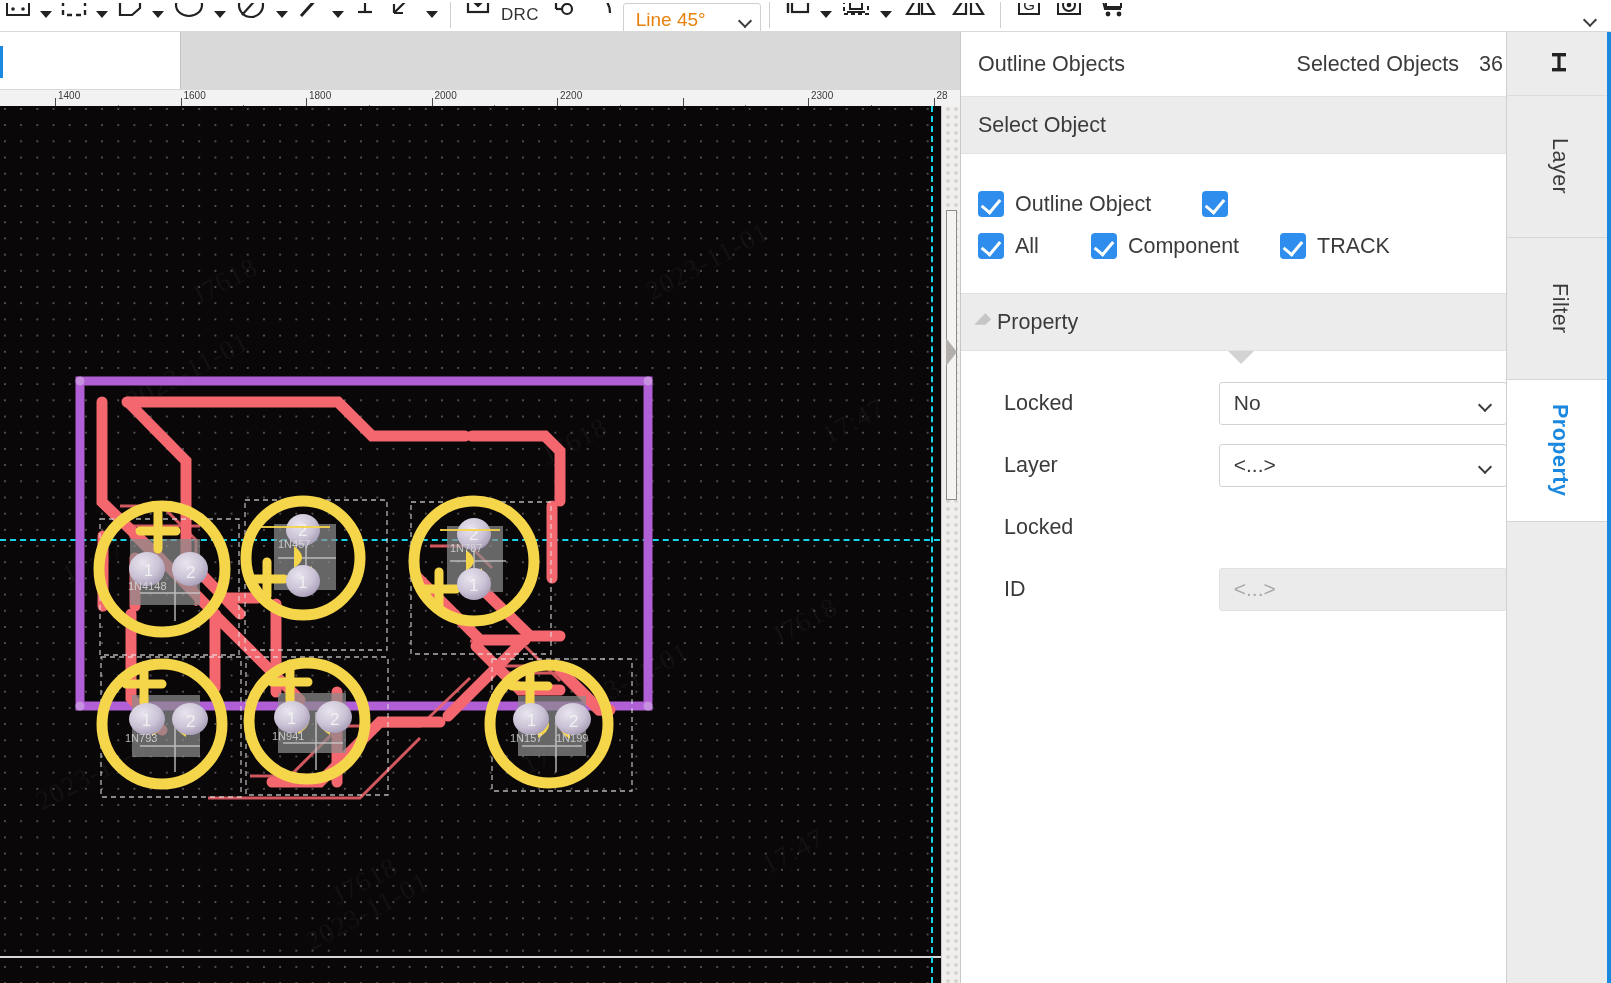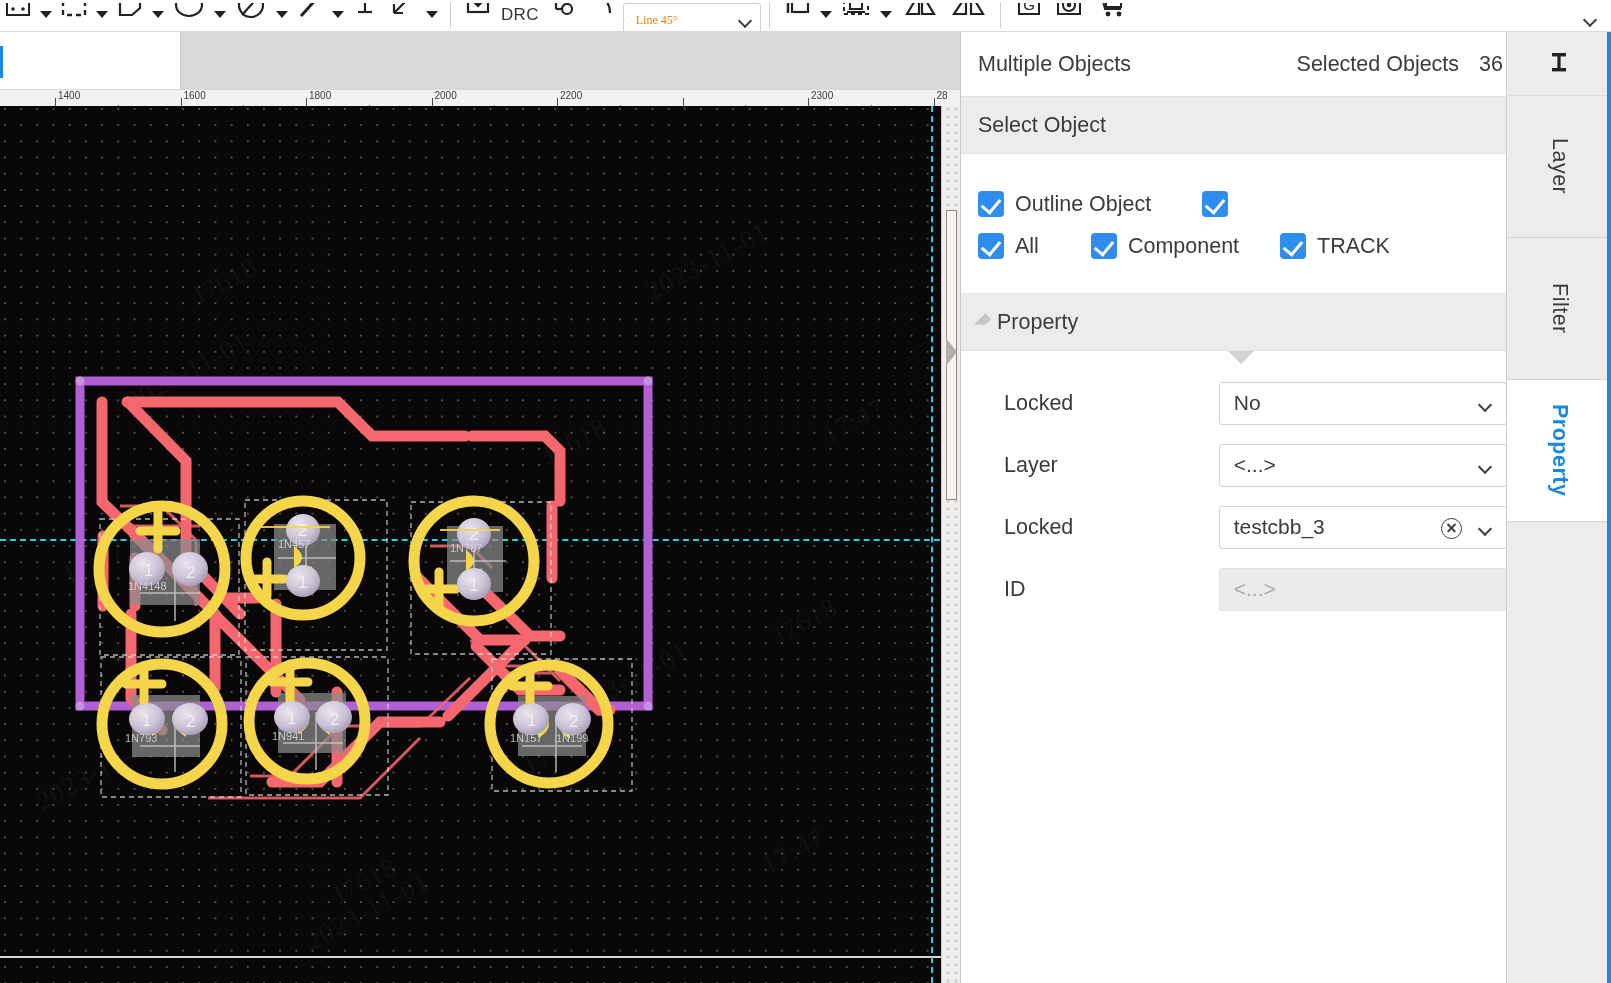--- a/index.html
+++ b/index.html
@@ -40,21 +40,21 @@
   .tb-text {
     font-size: 17px; color: #333; margin-bottom: 6px; padding: 0 4px;
     letter-spacing: .3px; cursor: pointer;
   }
   .tb-select {
     display: flex; align-items: center; justify-content: space-between;
     width: 138px; height: 34px; margin-bottom: -6px;
     border: 1px solid #d0d0d0; border-radius: 3px; background: #fff;
     padding: 0 8px 0 12px; cursor: pointer;
   }
-  .tb-select span { font-size: 12px; color: #e8820c; font-family: Liberation Serif, serif; }
+  .tb-select span { font-size: 19px; color: #e8820c; }
   .chev {
     width: 13px; height: 8px; position: relative; flex: 0 0 auto;
   }
   .chev::before {
     content: ""; position: absolute; left: 1px; top: 0;
     width: 8px; height: 8px;
     border-right: 2px solid #3c3c3c; border-bottom: 2px solid #3c3c3c;
     transform: rotate(45deg);
   }
   .tb-endchev { margin: 0 14px 8px auto; }
@@ -715,21 +715,21 @@
 
   <div class="splitter">
     <div class="sb-track"></div>
     <div class="sb-thumb"></div>
     <div class="sb-handle"></div>
   </div>
 
   <div class="panel">
 
     <div class="panel-head">
-      <div class="ph-title">Multiple Objects</div>
+      <div class="ph-title">Outline Objects</div>
       <div class="ph-count">
         <span>Selected Objects</span>
         <b>36</b>
       </div>
     </div>
 
     <div class="section-head">
       <div class="sh-title">Select Object</div>
     </div>
 
@@ -779,25 +779,20 @@
       <div class="prop-row">
         <div class="prop-label">Layer</div>
         <div class="prop-field">
           <div class="pf-val">&lt;...&gt;</div>
           <span class="chev pf-chev"></span>
         </div>
       </div>
 
       <div class="prop-row">
         <div class="prop-label">Locked</div>
-        <div class="prop-field">
-          <div class="pf-val">testcbb_3</div>
-          <div class="pf-clear"></div>
-          <span class="chev pf-chev"></span>
-        </div>
       </div>
 
       <div class="prop-row">
         <div class="prop-label">ID</div>
         <div class="prop-field disabled">
           <div class="pf-val">&lt;...&gt;</div>
         </div>
       </div>
 
     </div>

